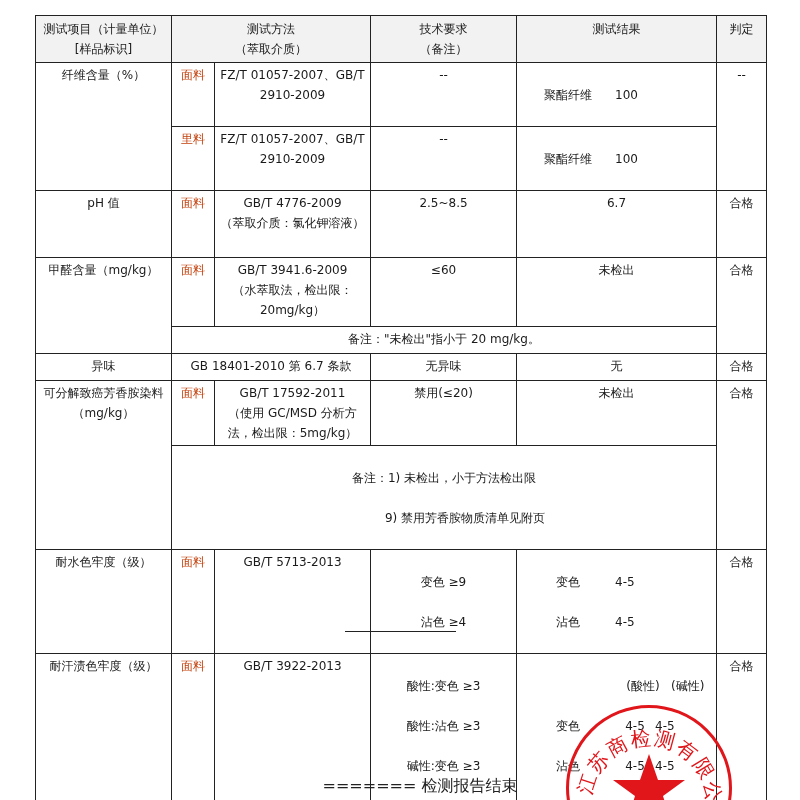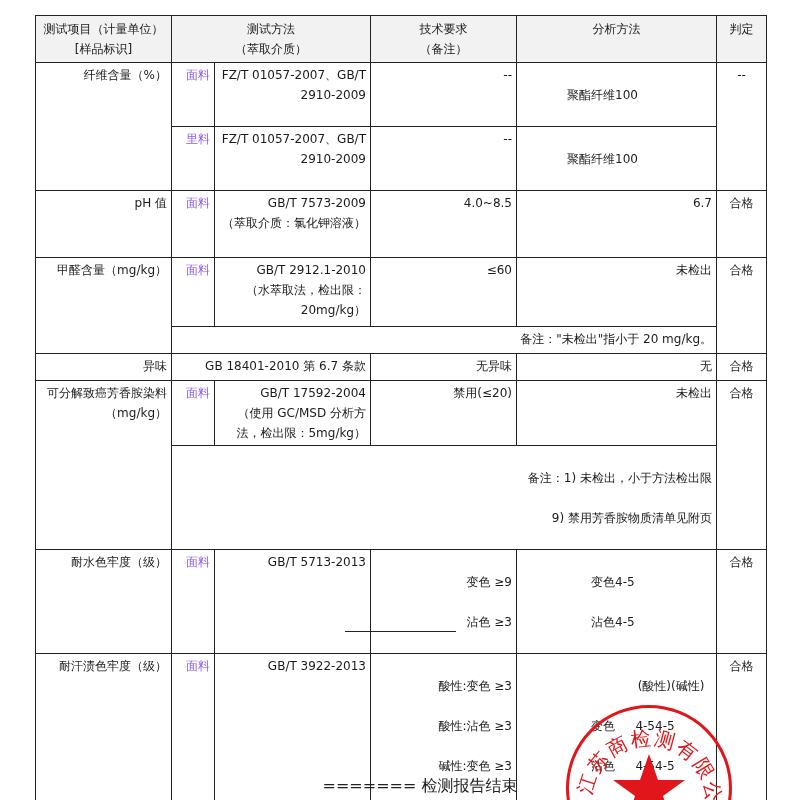--- a/index.html
+++ b/index.html
@@ -12,28 +12,28 @@
     table.report {
       position: absolute; left: 35px; top: 15px;
       border-collapse: collapse; table-layout: fixed;
       width: 731px;
       font-size: 12px; line-height: 20px;
     }
     table.report td, table.report th {
       border: 1.5px solid #222;
       padding: 2px 4px 1px 4px;
       vertical-align: top;
-      text-align: right;
+      text-align: center;
       font-weight: normal;
       white-space: pre-line;
       overflow: hidden;
     }
     table.report th { background: #f2f2f2; text-align: center; vertical-align: top; padding-top: 3px; }
     .c { text-align: center !important; }
-    .mat { color: #8b5cf6; }
+    .mat { color: #c2410c; }
     .res-line { display: flex; }
     .res-line .lbl { width: 94px; }
     .sep-line {
       position: absolute; left: 345px; top: 631px; width: 111px; height: 0;
       border-top: 1.5px solid #222;
     }
     .footer-end {
       position: absolute; left: 300px; top: 776px; width: 240px;
       text-align: center; font-size: 16px; color: #222;
     }
@@ -59,21 +59,21 @@
     </colgroup>
 
     <tbody>
         <tr style="height:47px">
       <th>测试项目（计量单位）
 [样品标识]</th>
       <th colspan="2">测试方法
 （萃取介质）</th>
       <th>技术要求
 （备注）</th>
-      <th>分析方法</th>
+      <th>测试结果</th>
       <th>判定</th>
     </tr>
 
     <tr style="height:46px">
       <td rowspan="2">纤维含量（%）</td>
       <td class="mat">面料</td>
       <td>FZ/T 01057-2007、GB/T 2910-2009</td>
       <td>--</td>
       <td>
         <div class="res-line">
@@ -91,71 +91,71 @@
         <div class="res-line">
           <span class="lbl">聚酯纤维</span>
           <span>100</span>
         </div>
       </td>
     </tr>
 
     <tr style="height:67px">
       <td>pH 值</td>
       <td class="mat">面料</td>
-      <td>GB/T 7573-2009
+      <td>GB/T 4776-2009
 （萃取介质：氯化钾溶液）</td>
-      <td>4.0~8.5</td>
+      <td>2.5~8.5</td>
       <td>6.7</td>
       <td class="c">合格</td>
     </tr>
 
     <tr style="height:69px">
       <td rowspan="2">甲醛含量（mg/kg）</td>
       <td class="mat">面料</td>
-      <td>GB/T 2912.1-2010
+      <td>GB/T 3941.6-2009
 （水萃取法，检出限：20mg/kg）</td>
       <td>≤60</td>
       <td>未检出</td>
       <td rowspan="2" class="c">合格</td>
     </tr>
     <tr style="height:27px">
       <td colspan="4">备注："未检出"指小于 20 mg/kg。</td>
     </tr>
 
     <tr style="height:27px">
       <td>异味</td>
       <td colspan="2">GB 18401-2010 第 6.7 条款</td>
       <td>无异味</td>
       <td>无</td>
       <td class="c">合格</td>
     </tr>
 
     <tr style="height:65px">
       <td rowspan="2">可分解致癌芳香胺染料（mg/kg）</td>
       <td class="mat">面料</td>
-      <td>GB/T 17592-2004
+      <td>GB/T 17592-2011
 （使用 GC/MSD 分析方法，检出限：5mg/kg）</td>
       <td>禁用(≤20)</td>
       <td>未检出</td>
       <td rowspan="2" class="c">合格</td>
     </tr>
     <tr style="height:48px">
       <td colspan="4">
         <div>备注：1) 未检出，小于方法检出限</div>
         <div style="padding-left:42px">9) 禁用芳香胺物质清单见附页</div>
       </td>
     </tr>
 
     <tr style="height:48px">
       <td>耐水色牢度（级）</td>
       <td class="mat">面料</td>
       <td>GB/T 5713-2013</td>
       <td>
         <div>变色 ≥9</div>
-        <div>沾色 ≥3</div>
+        <div>沾色 ≥4</div>
       </td>
       <td>
         <div class="res-line">
           <span class="lbl">变色</span>
           <span>4-5</span>
         </div>
         <div class="res-line">
           <span class="lbl">沾色</span>
           <span>4-5</span>
         </div>

